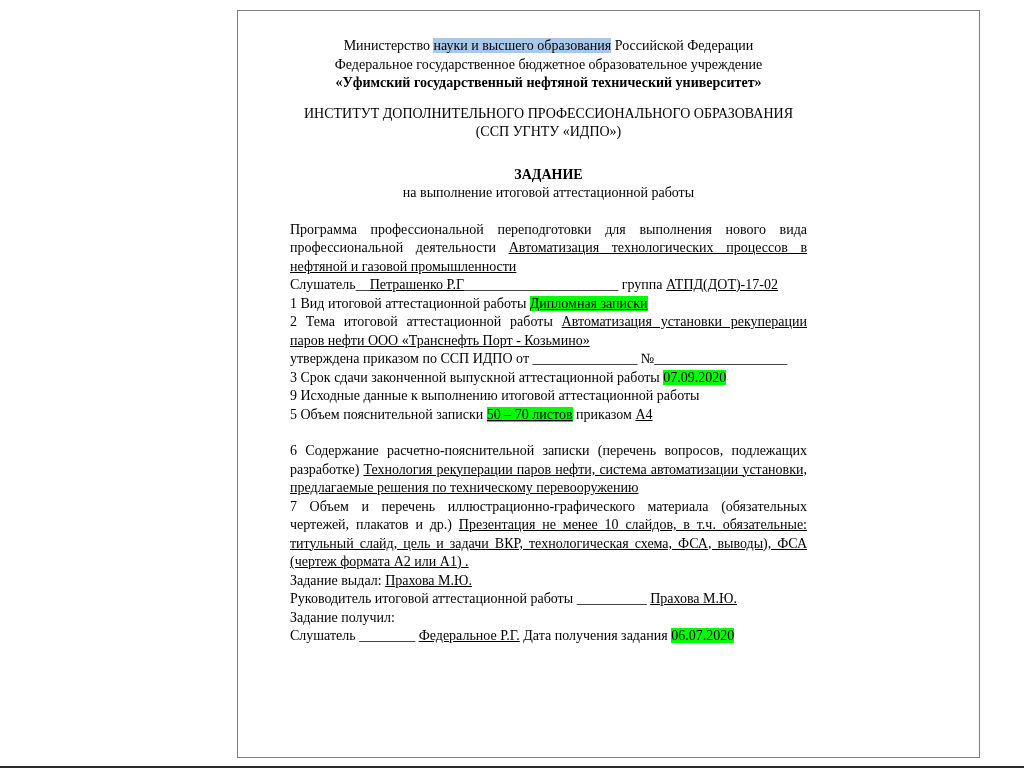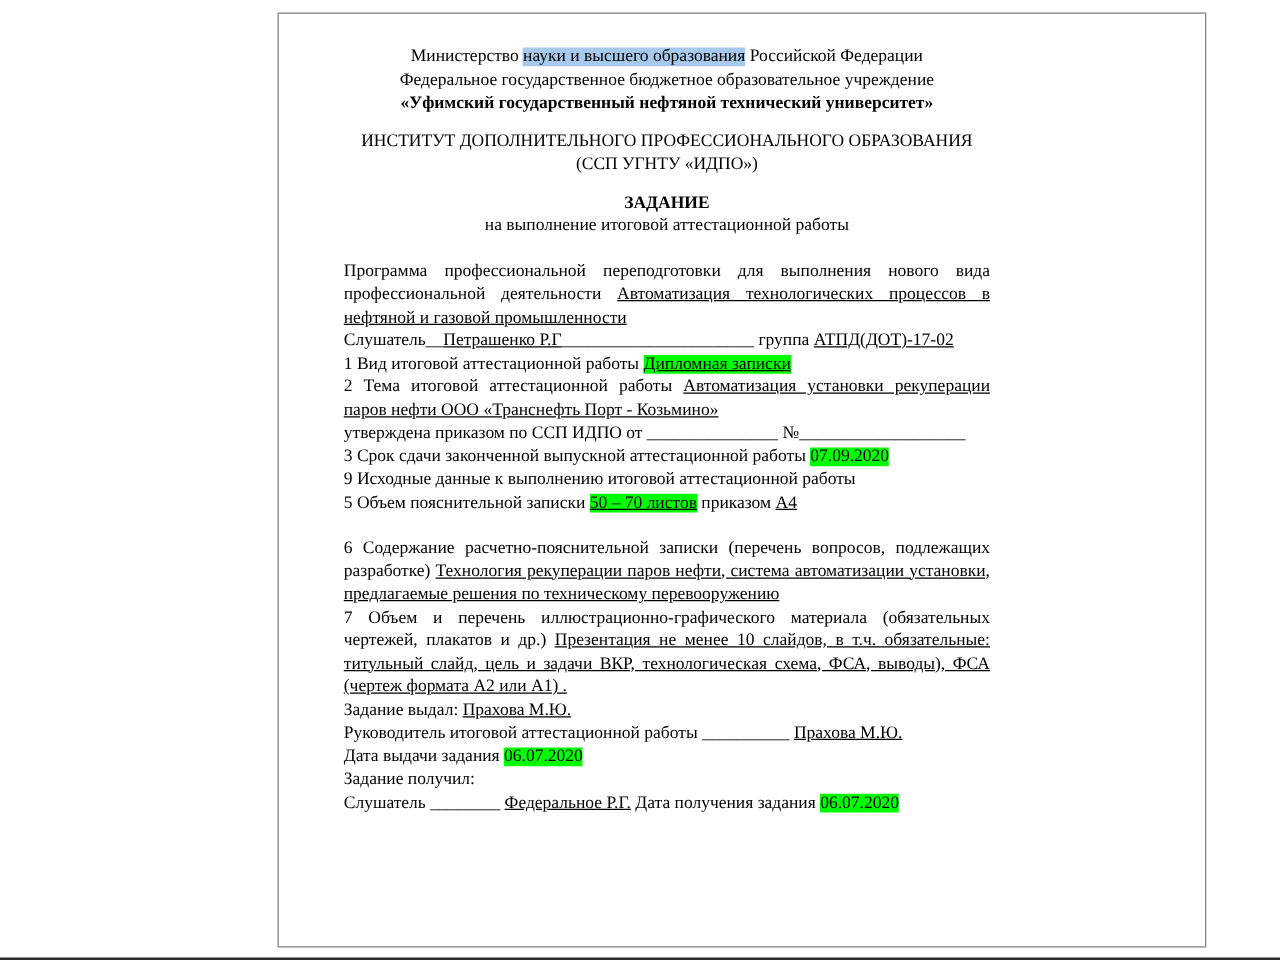--- a/index.html
+++ b/index.html
@@ -10,21 +10,21 @@
   body {
     position: relative;
     width: 1024px;
     height: 768px;
     overflow: hidden;
     font-family: "Liberation Serif", "DejaVu Serif", serif;
     color: #000000;
   }
   .page {
     position: absolute;
-    left: 222px;
+    left: 237px;
     top: 10px;
     width: 743px;
     height: 748px;
     border: 1px solid #7f7f7f;
     background: #ffffff;
     box-sizing: border-box;
   }
   .textbox {
     position: absolute;
     left: 52px;
@@ -34,21 +34,21 @@
     line-height: 18.5px;
   }
   p { margin: 0; }
   .center { text-align: center; }
   .j { text-align: justify; }
   .b { font-weight: bold; }
   .u { text-decoration: underline; }
   .hl-blue { background: #a6c9ec; }
   .hl-green { background: #00ff00; }
   .gap-institute { margin-top: 12px; }
-  .gap-title { margin-top: 12px; font-family: Liberation Serif, serif; }
+  .gap-title { margin-top: 24px; font-family: Liberation Serif, serif; }
   .gap-body { margin-top: 18px; }
   .gap-line { margin-top: 18px; }
   .bottom-edge {
     position: absolute;
     left: 0;
     bottom: 0;
     width: 1024px;
     height: 2px;
     background: #2b2b2b;
   }
@@ -91,21 +91,20 @@
     <p class="j"><span>5 Объем пояснительной записки </span><span class="u hl-green">50 – 70 листов</span><span> приказом </span><span class="u">А4</span></p>
 
     <p class="j gap-line"><span>6 Содержание расчетно-пояснительной записки (перечень вопросов, подлежащих разработке) </span><span class="u">Технология рекуперации паров нефти, система автоматизации установки, предлагаемые решения по техническому перевооружению</span></p>
 
     <p class="j"><span>7 Объем и перечень иллюстрационно-графического материала (обязательных чертежей, плакатов и др.) </span><span class="u">Презентация не менее 10 слайдов, в т.ч. обязательные: титульный слайд, цель и задачи ВКР, технологическая схема, ФСА, выводы), ФСА (чертеж формата А2 или А1) .</span></p>
 
     <p class="j"><span>Задание выдал: </span><span class="u">Прахова М.Ю.</span></p>
 
     <p class="j"><span>Руководитель итоговой аттестационной работы __________ </span><span class="u">Прахова М.Ю.</span></p>
 
-    <p class="j"><span>Дата выдачи задания </span><span class="hl-green">06.07.2020</span></p>
 
     <p class="j"><span>Задание получил:</span></p>
 
     <p class="j"><span>Слушатель ________ </span><span class="u">Федеральное Р.Г.</span><span> Дата получения задания </span><span class="hl-green">06.07.2020</span></p>
 
   </div>
 </div>
 
 <div class="bottom-edge"></div>
 

